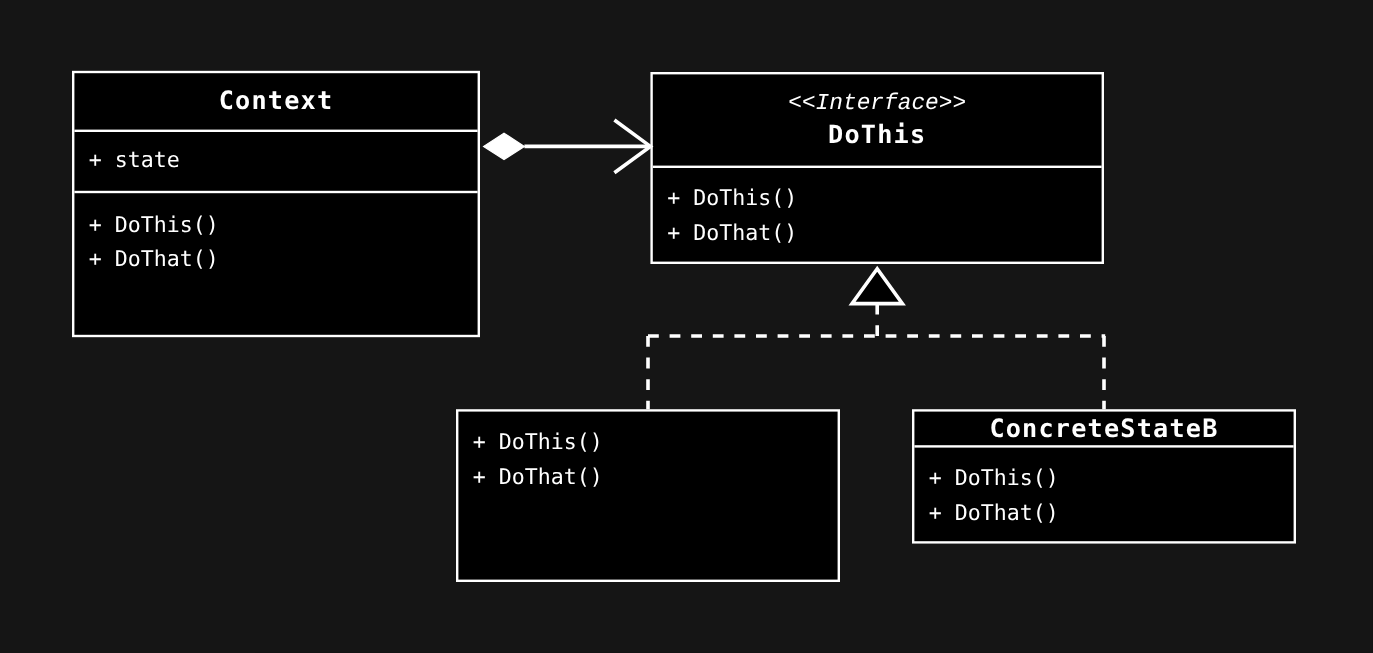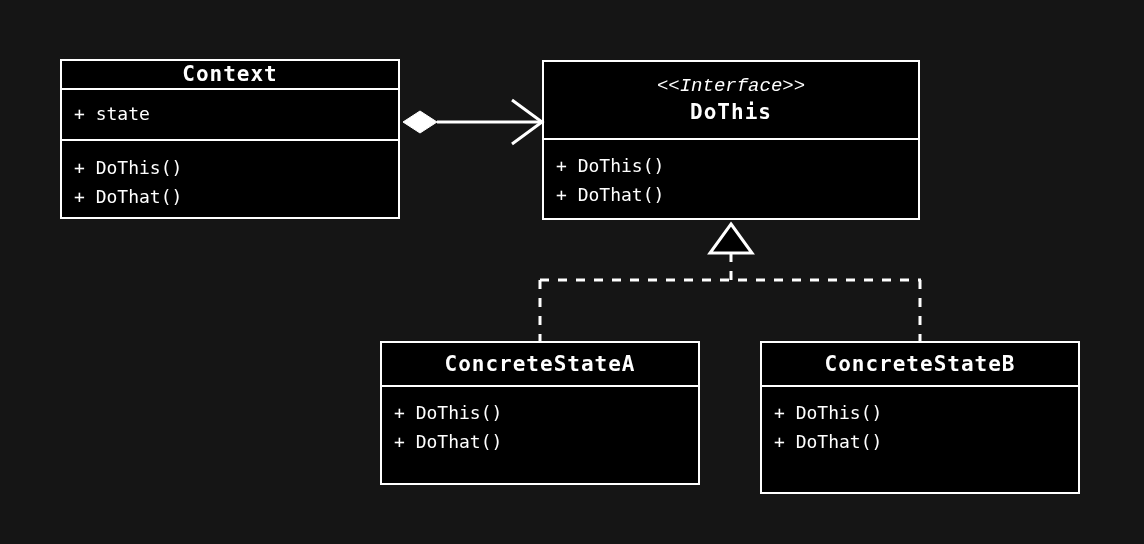--- a/index.html
+++ b/index.html
@@ -78,21 +78,21 @@
     width: 1144px;
     height: 544px;
     pointer-events: none;
   }
 </style>
 </head>
 <body>
 
 <div id="canvas">
 
-  <div class="uml-box" style="left:60px; top:59px; width:340px; height:160px;">
+  <div class="uml-box" style="left:60px; top:59px; width:340px; height:222px;">
     <div class="box-header" style="height:49px;">
       <div class="class-name">Context</div>
     </div>
     <div class="box-section divided" style="height:51px; ">
       <div class="member">+ state</div>
     </div>
     <div class="box-section" style="padding-top:12px;">
       <div class="member">+ DoThis()</div>
       <div class="member">+ DoThat()</div>
     </div>
@@ -103,30 +103,27 @@
       <div class="stereotype">&lt;&lt;Interface&gt;&gt;</div>
       <div class="class-name">DoThis</div>
     </div>
     <div class="box-section" style="padding-top:11px;">
       <div class="member">+ DoThis()</div>
       <div class="member">+ DoThat()</div>
     </div>
   </div>
 
   <div class="uml-box" style="left:380px; top:341px; width:320px; height:144px;">
-    <div class="box-header" style="height:44px;">
-      <div class="class-name">ConcreteStateA</div>
-    </div>
     <div class="box-section" style="padding-top:11px;">
       <div class="member">+ DoThis()</div>
       <div class="member">+ DoThat()</div>
     </div>
   </div>
 
-  <div class="uml-box" style="left:760px; top:341px; width:320px; height:153px;">
+  <div class="uml-box" style="left:760px; top:341px; width:320px; height:112px;">
     <div class="box-header" style="height:44px;">
       <div class="class-name">ConcreteStateB</div>
     </div>
     <div class="box-section" style="padding-top:11px;">
       <div class="member">+ DoThis()</div>
       <div class="member">+ DoThat()</div>
     </div>
   </div>
 
   <svg id="connectors" viewBox="0 0 1144 544">

